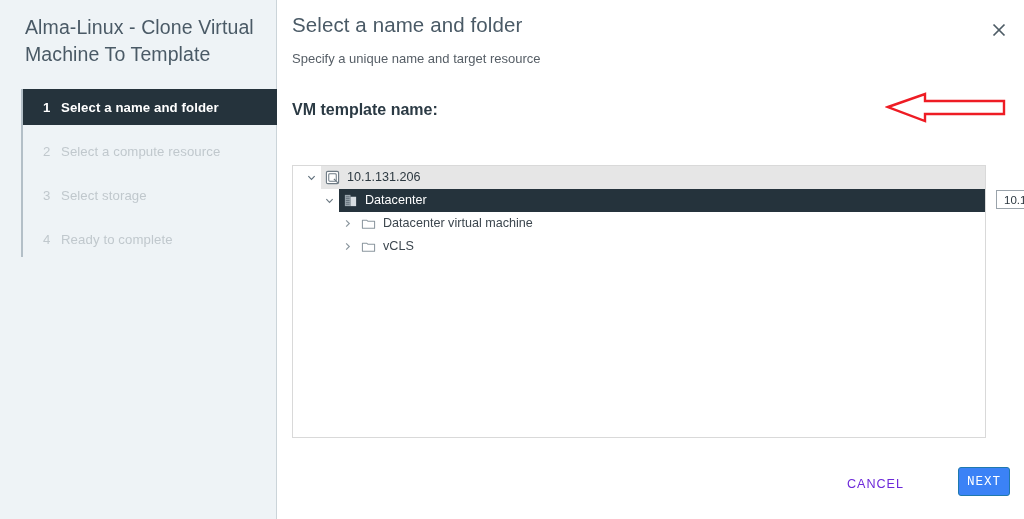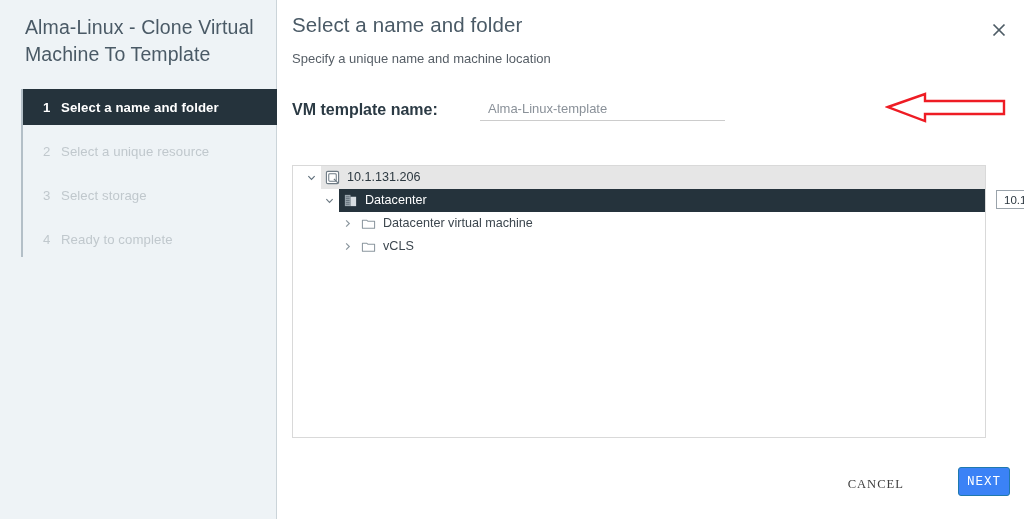--- a/index.html
+++ b/index.html
@@ -268,22 +268,22 @@
     right: 0;
     bottom: 0;
     height: 60px;
   }
   .btn-cancel {
     position: absolute;
     right: 114px;
     top: 10px;
     background: transparent;
     border: none;
-    color: #404040;
-    font-family: Liberation Serif, serif;
+    color: #6d28d9;
+    font-family: Liberation Sans, sans-serif;
     font-size: 12.6px;
     letter-spacing: 1px;
     cursor: pointer;
     padding: 8px 6px;
   }
   .btn-next {
     position: absolute;
     right: 14px;
     top: 8px;
     width: 52px;
@@ -308,21 +308,21 @@
 
     <div class="steps">
 
       <div class="step active">
         <span class="num">1</span>
         <span class="lbl">Select a name and folder</span>
       </div>
 
       <div class="step">
         <span class="num">2</span>
-        <span class="lbl">Select a unique resource</span>
+        <span class="lbl">Select a compute resource</span>
       </div>
 
       <div class="step">
         <span class="num">3</span>
         <span class="lbl">Select storage</span>
       </div>
 
       <div class="step">
         <span class="num">4</span>
         <span class="lbl">Ready to complete</span>
@@ -334,27 +334,24 @@
   <div class="main">
 
     <div class="close-btn">
       <svg width="14" height="14" viewBox="0 0 14 14">
         <line x1="1.5" y1="1.5" x2="12.5" y2="12.5" stroke="#4e5c66" stroke-width="1.7"></line>
         <line x1="12.5" y1="1.5" x2="1.5" y2="12.5" stroke="#4e5c66" stroke-width="1.7"></line>
       </svg>
     </div>
 
     <div class="page-title">Select a name and folder</div>
-    <div class="page-subtitle">Specify a unique name and machine location</div>
+    <div class="page-subtitle">Specify a unique name and target resource</div>
 
     <div class="field-row">
       <div class="field-label">VM template name:</div>
-      <div class="field-input-wrap">
-        <input class="field-input" type="text" value="Alma-Linux-template" style="">
-      </div>
     </div>
 
     <svg class="arrow-annotation" viewBox="0 0 122 32">
       <polygon points="3,16 40,3 40,10 119,10 119,23 40,23 40,30" fill="#ffffff" stroke="#ee1c24" stroke-width="2.4" stroke-linejoin="miter"></polygon>
     </svg>
 
 
     <div class="tree-box">
 
       <div class="tree-row row-root">

